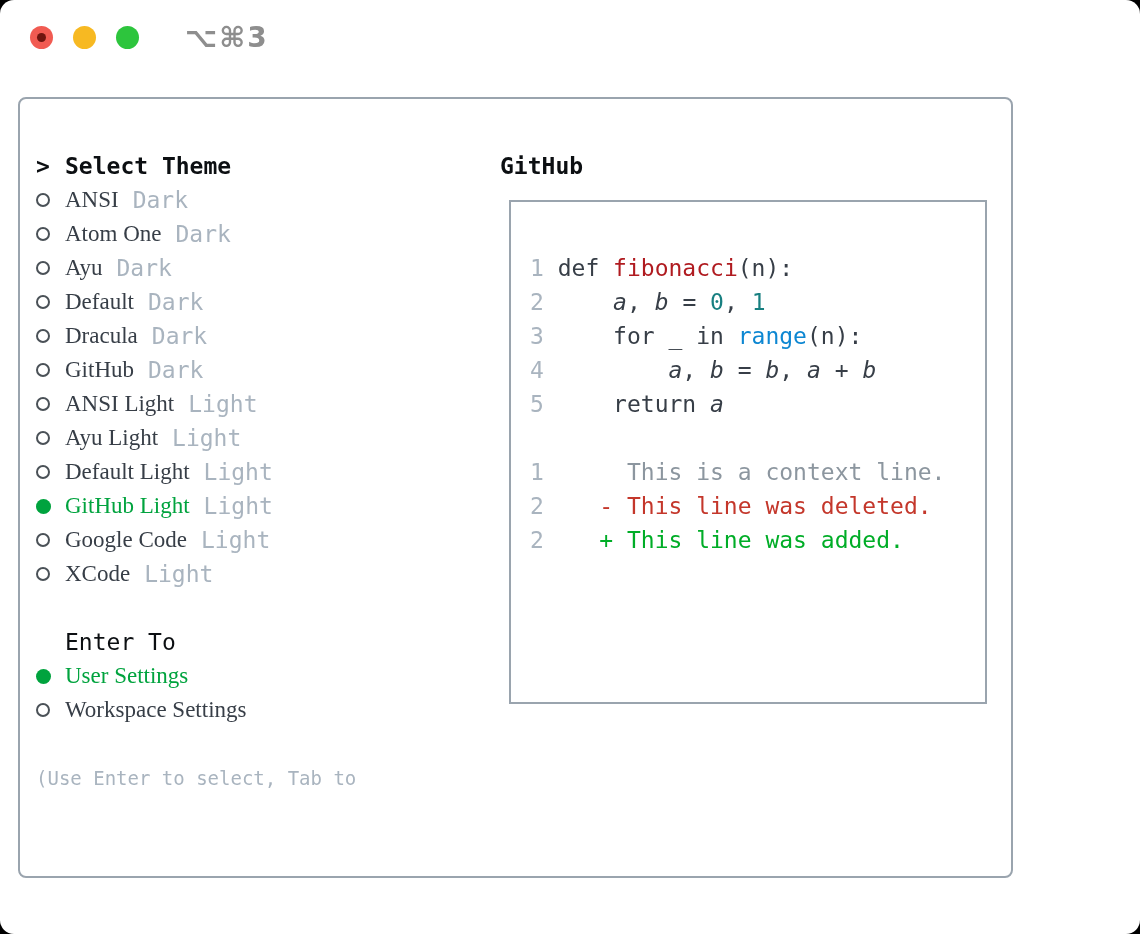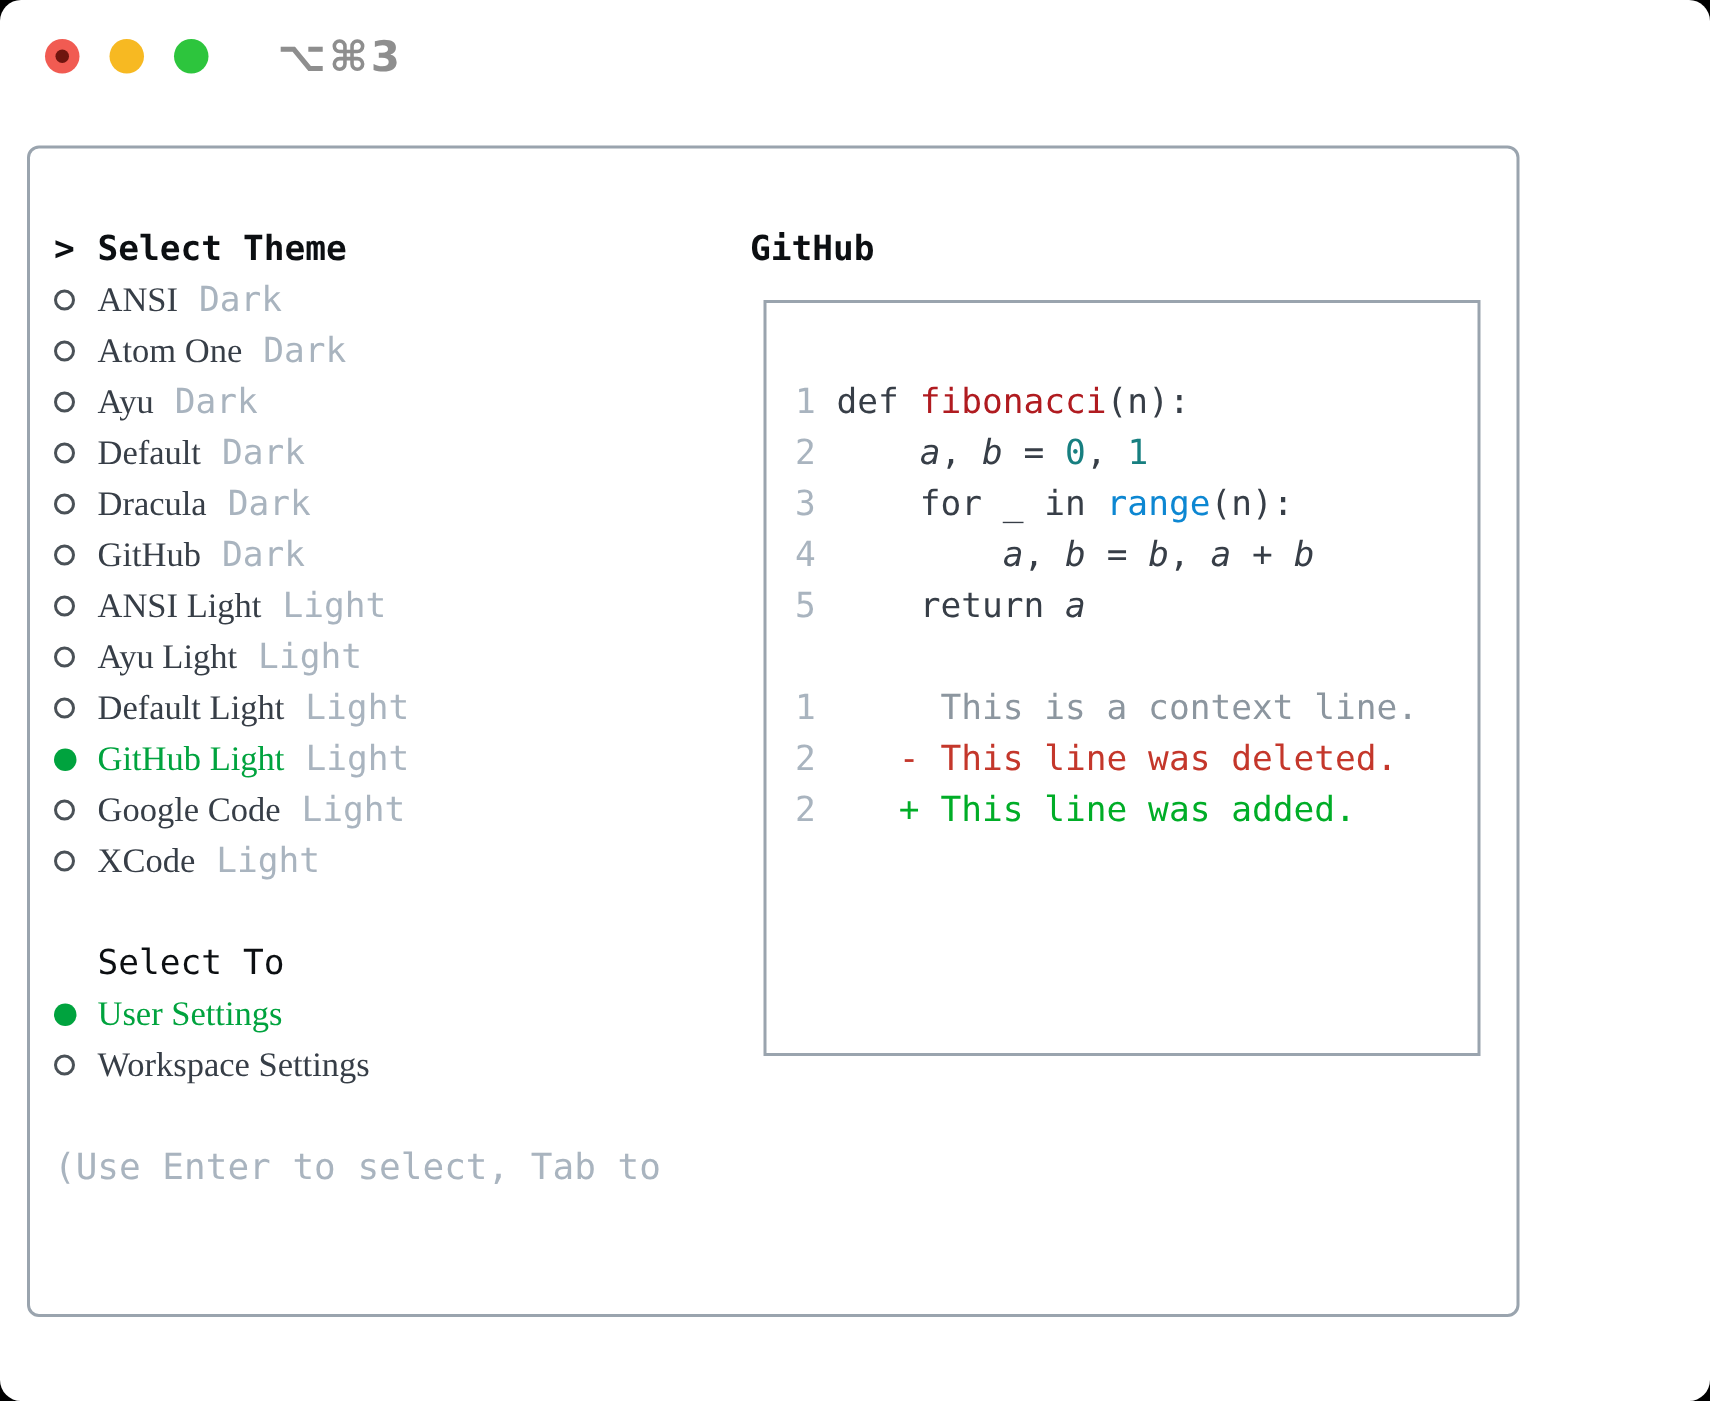--- a/index.html
+++ b/index.html
@@ -26,21 +26,21 @@
   .marker{width:29px;display:flex;align-items:center;flex:none;}
   .cursor{font-weight:700;color:#0c0f12;font-size:23px;}
   .radio{width:10px;height:10px;border:2px solid #4a5157;border-radius:50%;}
   .radio-on{width:15px;height:15px;border:none;border-radius:50%;background:var(--selection-green,#00a33e);}
   .hdr{font-weight:700;color:#0c0f12;}
   .tname{color:var(--code-dark,#373e47);font-family:Liberation Serif, serif;}
   .sel .tname{color:var(--selection-green,#00a33e);}
   .ttag{color:var(--muted-gray,#a9b4bf);margin-left:14px;}
   .blank{height:34px;}
   .apply-label{color:#0c0f12;}
-  .hint-line{height:34px;display:flex;align-items:center;font-size:24px;
+  .hint-line{height:34px;display:flex;align-items:center;font-size:19px;
     color:var(--muted-gray,#a9b4bf);white-space:pre;}
   
   .preview-title{position:absolute;left:480px;top:50px;height:34px;display:flex;align-items:center;
     font-size:23px;font-weight:700;color:#0c0f12;}
   .preview-box{position:absolute;left:489px;top:101px;width:478px;height:504px;
     border:2px solid var(--border-gray,#9aa4ae);box-sizing:border-box;
     padding:49px 0 0 19px;overflow:hidden;background:#fff;}
   .pline{height:34px;line-height:34px;white-space:pre;font-size:23px;}
   .s-pl{color:var(--code-dark,#373e47);}
   .s-ln{color:var(--muted-gray,#a9b4bf);}
@@ -83,21 +83,21 @@
           <div class="row"><span class="marker"><span class="radio"></span></span><span class="tname">ANSI Light</span><span class="ttag">Light</span></div>
           <div class="row"><span class="marker"><span class="radio"></span></span><span class="tname">Ayu Light</span><span class="ttag">Light</span></div>
           <div class="row"><span class="marker"><span class="radio"></span></span><span class="tname">Default Light</span><span class="ttag">Light</span></div>
           <div class="row sel"><span class="marker"><span class="radio-on"></span></span><span class="tname">GitHub Light</span><span class="ttag">Light</span></div>
           <div class="row"><span class="marker"><span class="radio"></span></span><span class="tname">Google Code</span><span class="ttag">Light</span></div>
           <div class="row"><span class="marker"><span class="radio"></span></span><span class="tname">XCode</span><span class="ttag">Light</span></div>
         </div>
       <div class="blank"></div>
       <div class="row">
         <span class="marker"></span>
-        <span class="apply-label">Select To</span>
+        <span class="apply-label">Enter To</span>
       </div>
       <div id="apply-list">
           <div class="row sel"><span class="marker"><span class="radio-on"></span></span><span class="tname">User Settings</span></div>
           <div class="row"><span class="marker"><span class="radio"></span></span><span class="tname">Workspace Settings</span></div>
         </div>
       <div class="blank"></div>
       <div class="hint-line">(Use Enter to select, Tab to</div>
     </div>
 
     <div class="preview-title">GitHub</div>

